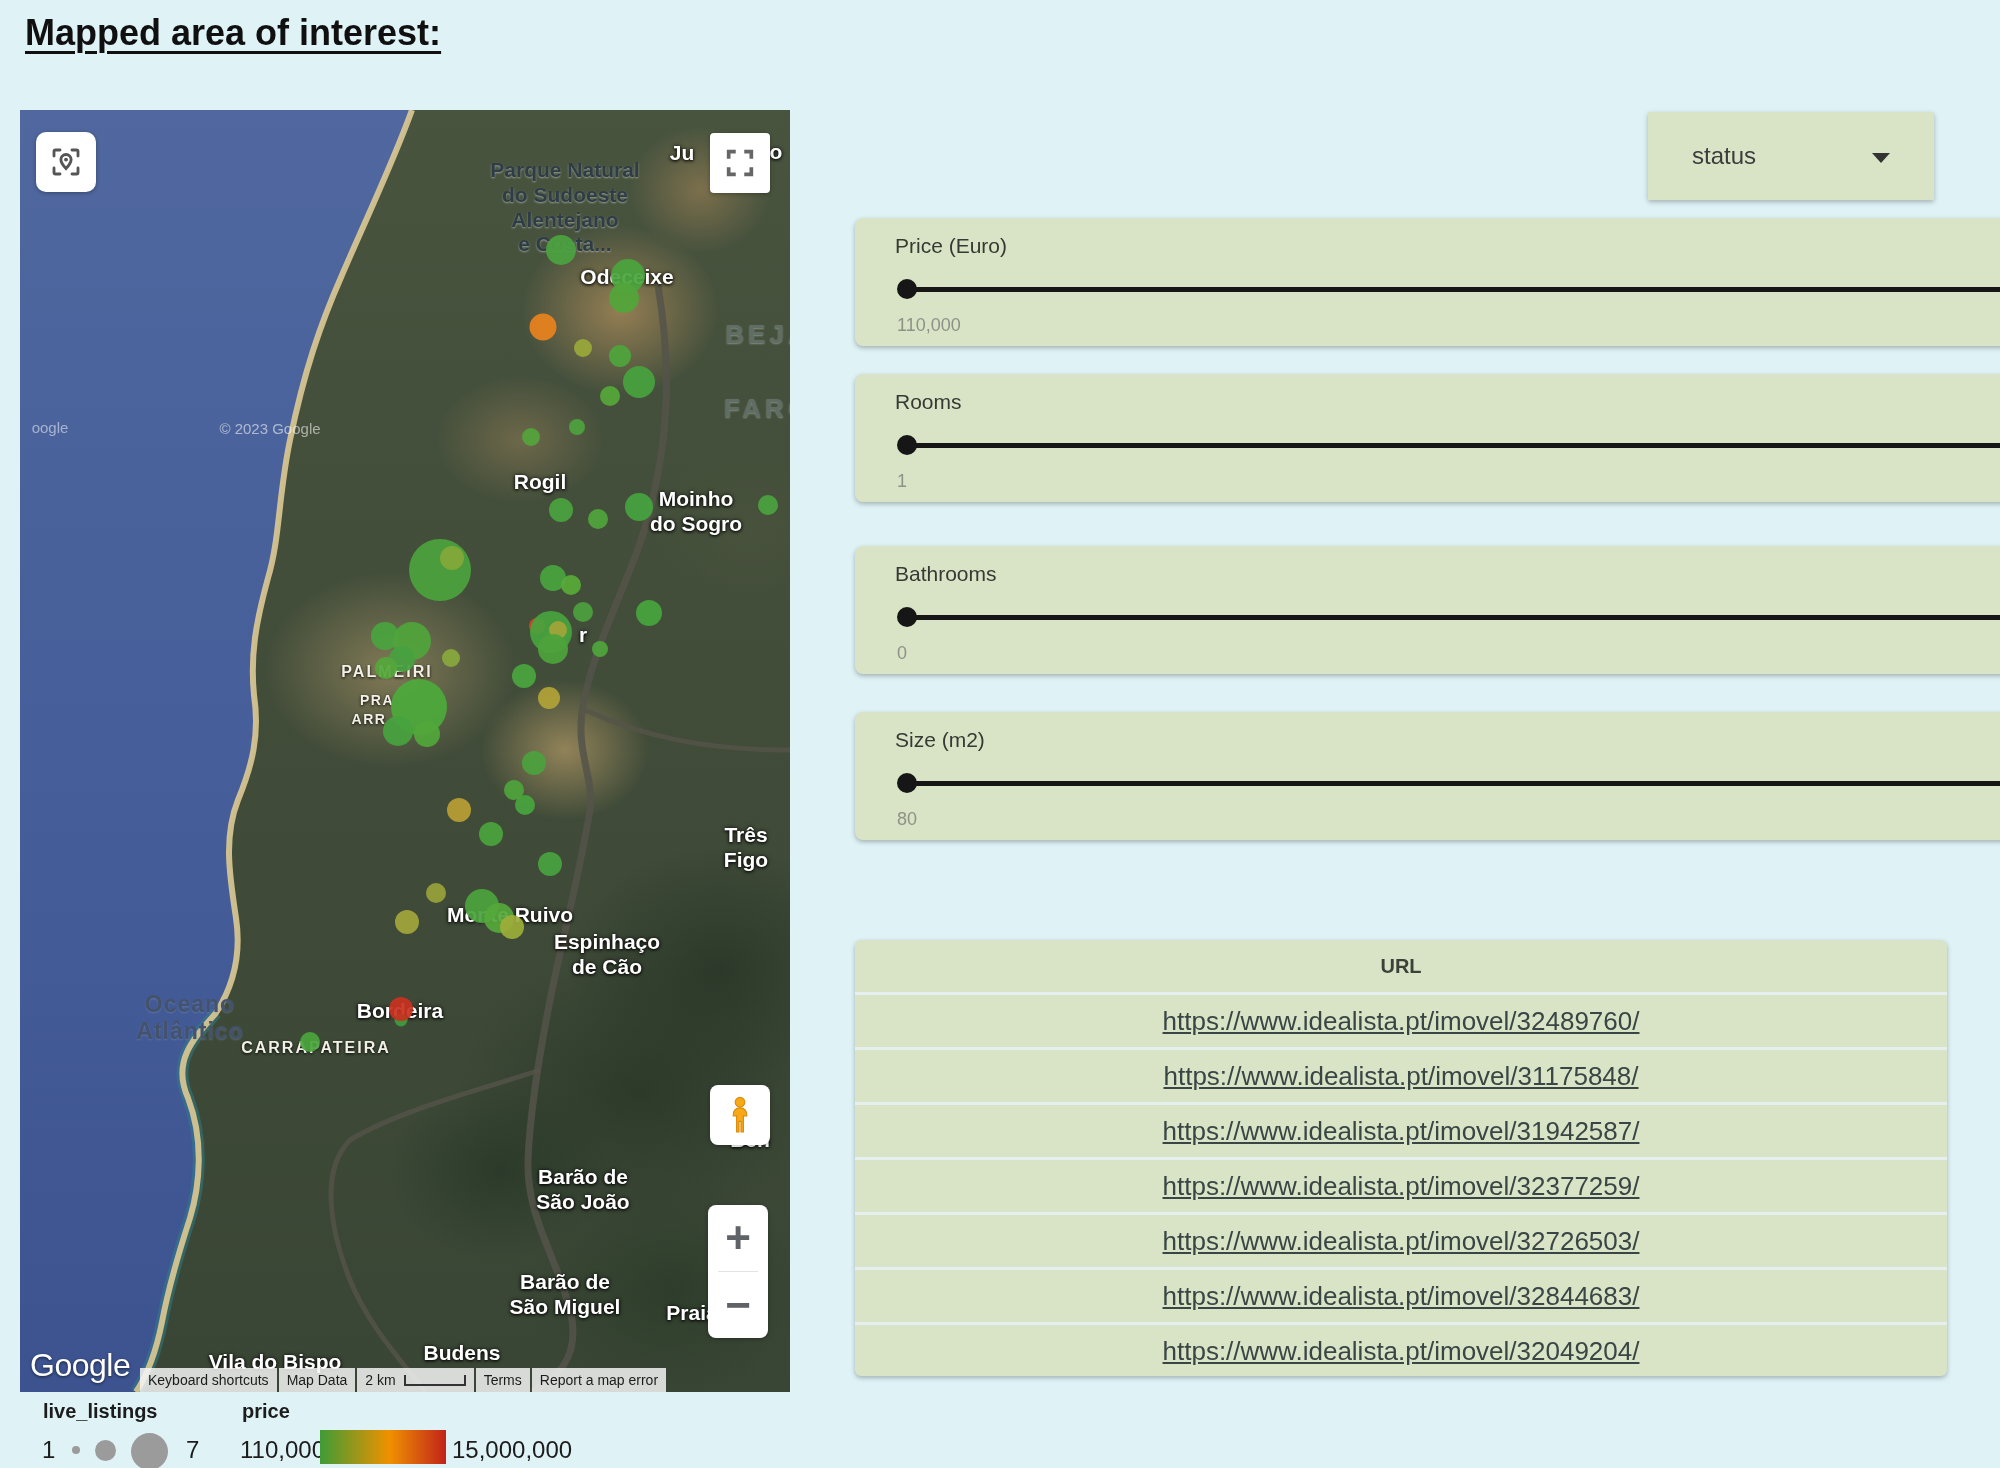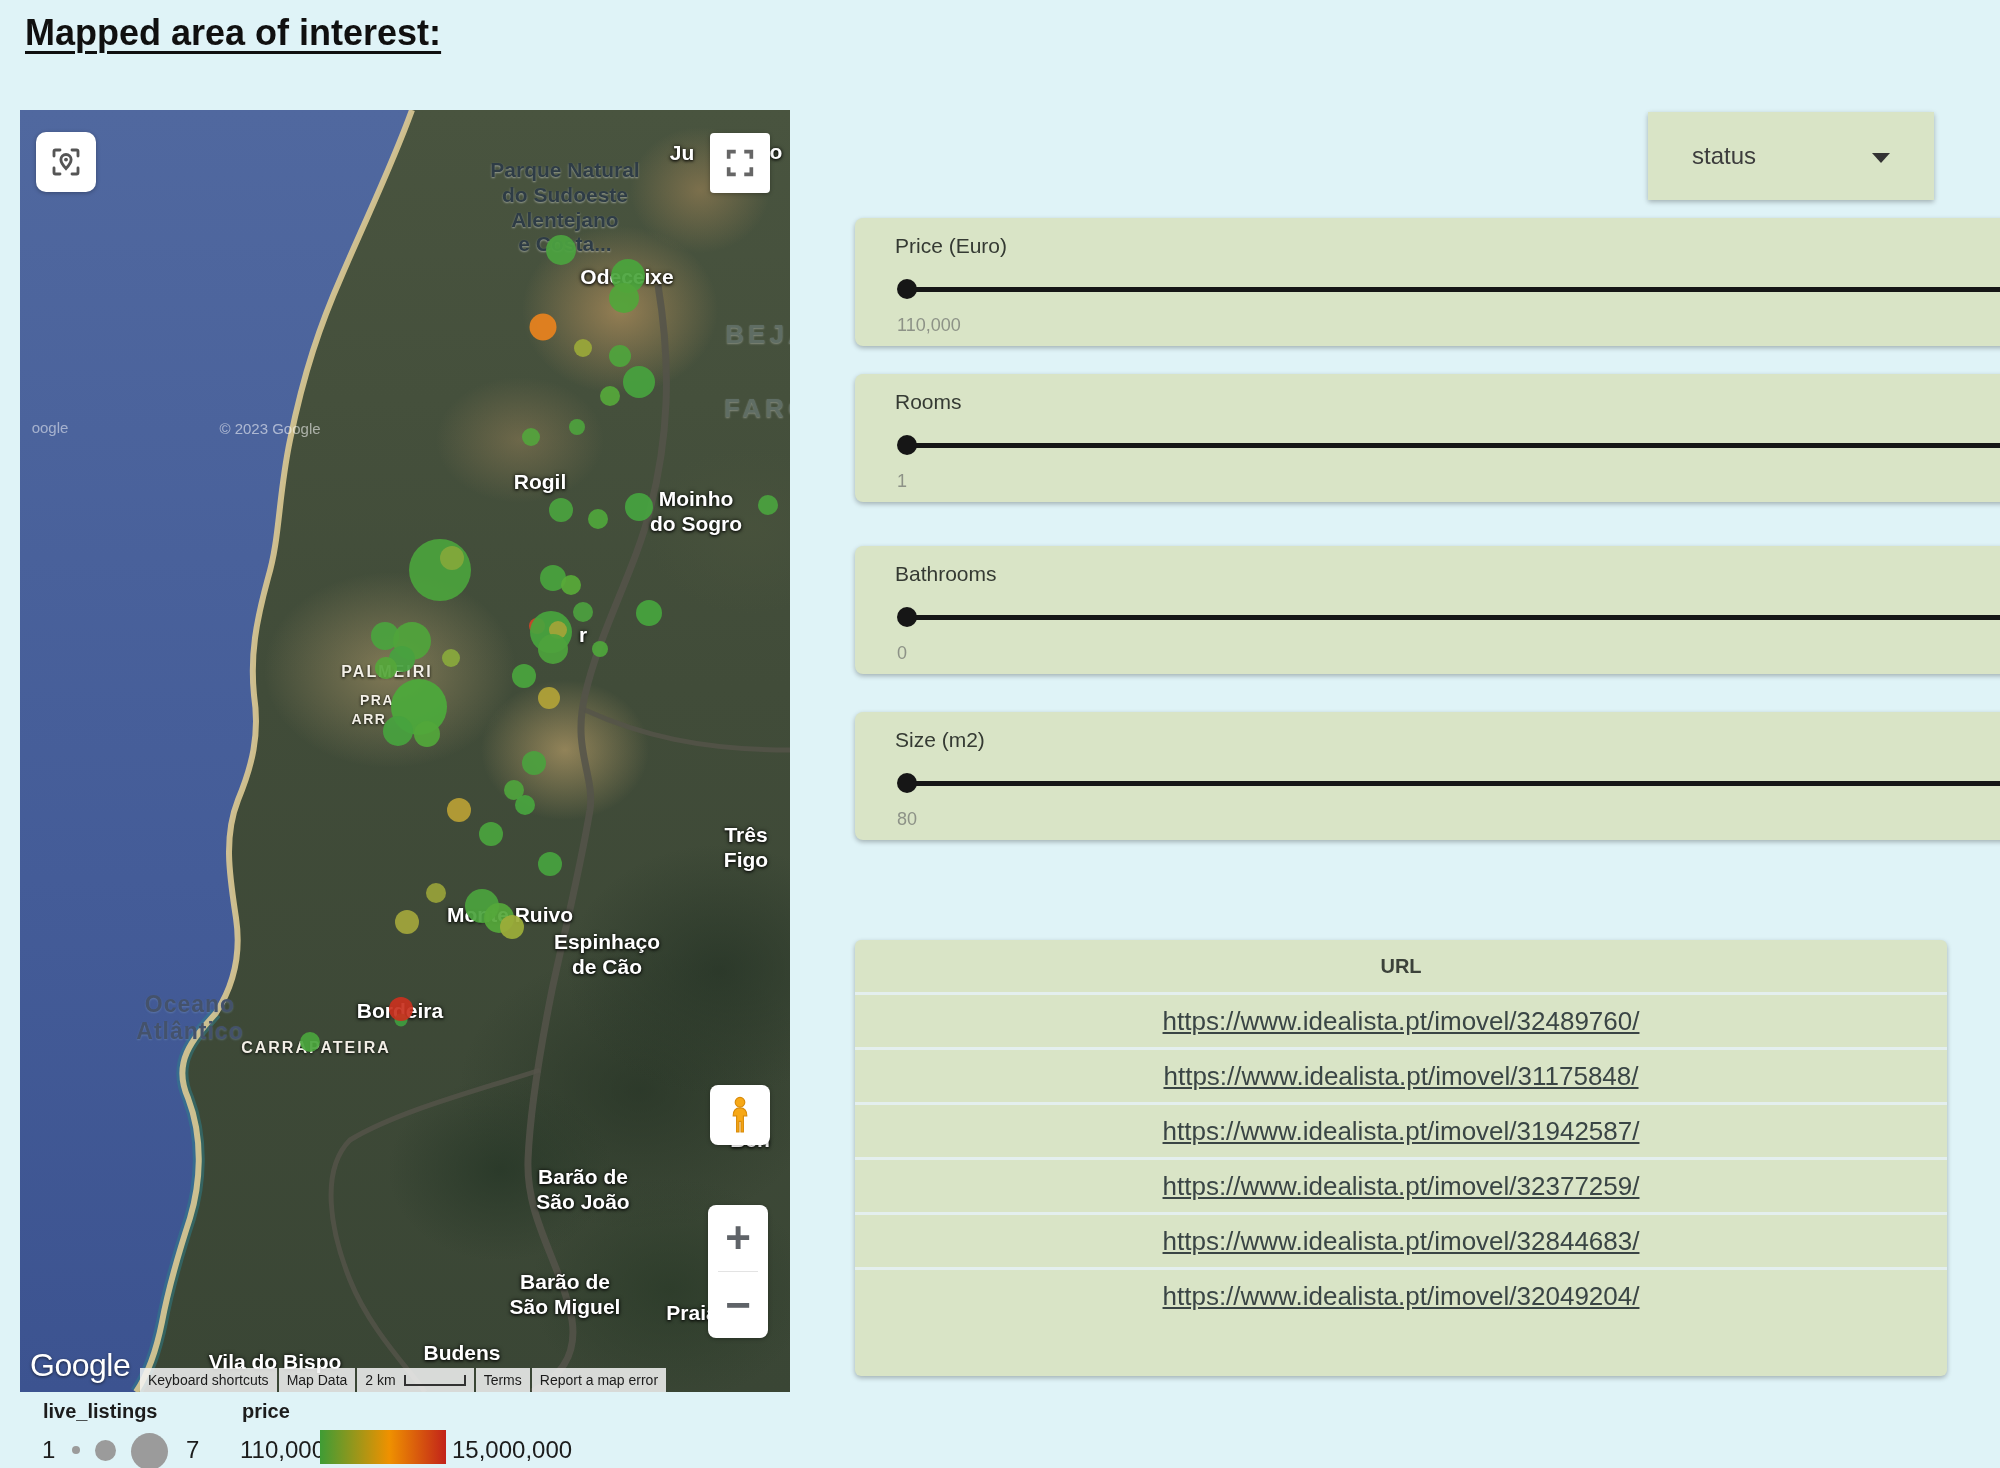--- a/index.html
+++ b/index.html
@@ -305,20 +305,23 @@
       <div class="url-row">
         <a href="#">https://www.idealista.pt/imovel/31175848/</a>
       </div>
       <div class="url-row">
         <a href="#">https://www.idealista.pt/imovel/31942587/</a>
       </div>
       <div class="url-row">
         <a href="#">https://www.idealista.pt/imovel/32377259/</a>
       </div>
       <div class="url-row">
+        <a href="#">https://www.idealista.pt/imovel/32726503/</a>
+      </div>
+      <div class="url-row">
         <a href="#">https://www.idealista.pt/imovel/32844683/</a>
       </div>
       <div class="url-row">
         <a href="#">https://www.idealista.pt/imovel/32049204/</a>
       </div>
     </div>
 </div>
 
 <div class="lg-title" style="left:43px;top:1400px;">live_listings</div>
 <div class="lg-item" style="left:42px;top:1436px;">1</div>

